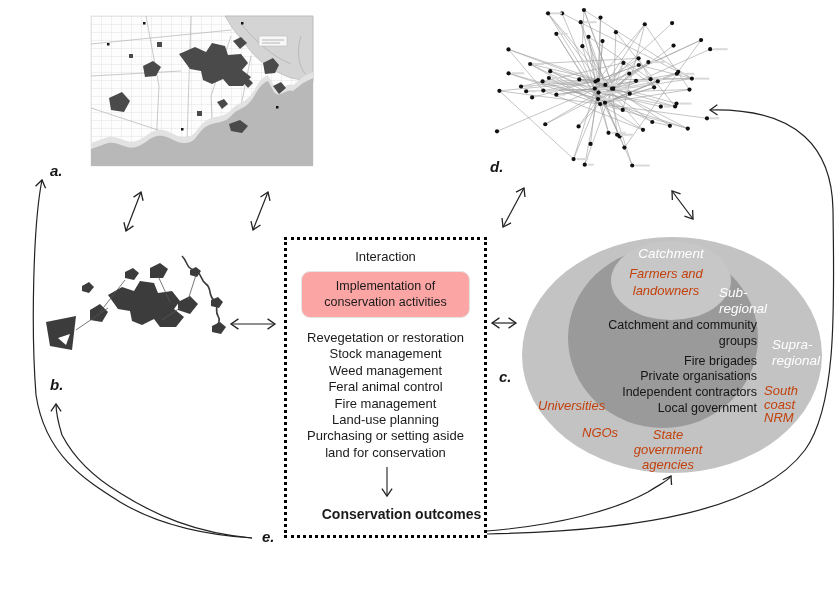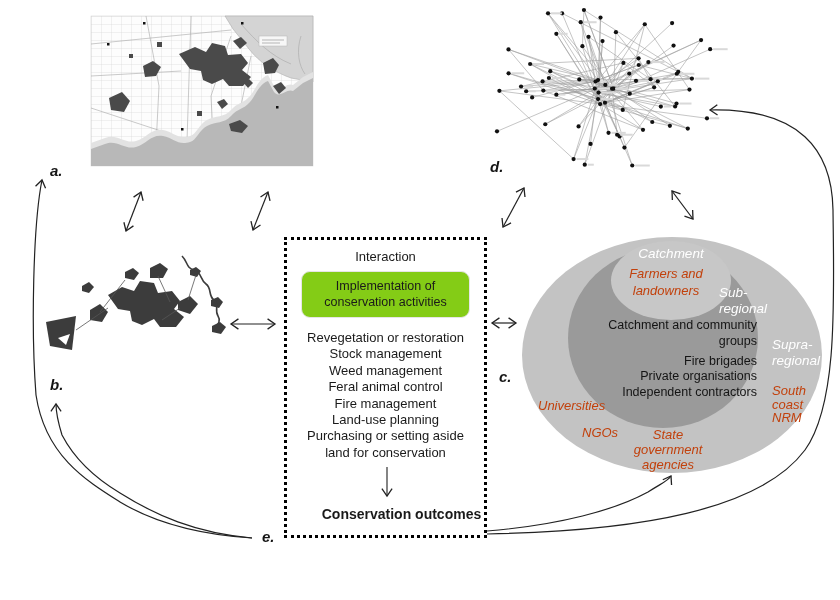--- a/index.html
+++ b/index.html
@@ -19,26 +19,26 @@
   #property-scale{left:611px;top:246px;width:120px;text-align:center;}
   #property-members{left:601px;top:266px;width:130px;text-align:center;line-height:16.5px;}
   #sub-scale{left:719px;top:285px;}
   #middle-members{position:absolute;left:569px;top:318px;width:188px;text-align:right;
                   font-size:12.5px;line-height:15.8px;color:#141414;z-index:12;}
   #middle-members div:first-child{margin-bottom:4px;}
   #supra-scale{left:772px;top:337px;}
   #universities{left:538px;top:398px;}
   #ngos{left:582px;top:425px;}
   #state-gov{left:618px;top:427px;width:100px;text-align:center;line-height:15px;}
-  #south-coast{left:764px;top:384px;line-height:13.5px;margin-left:8px;}
+  #south-coast{left:764px;top:384px;line-height:13.5px;}
   
   #interaction-box{position:absolute;left:284px;top:237px;width:197px;height:295px;
                    border:3px dotted #000;background:#fff;z-index:20;text-align:center;}
   #interaction-title{margin-top:9px;font-weight:normal;font-size:13px;}
-  #impl-box{margin:7px 14px 0 14px;background:#84cc16;border:1px solid #e6e5e6;border-radius:9px;
+  #impl-box{margin:7px 14px 0 14px;background:#fca5a5;border:1px solid #e6e5e6;border-radius:9px;
             padding:7px 2px;font-size:12.5px;line-height:15.5px;white-space:pre-line;}
   #activities{margin-top:12px;font-size:13px;line-height:16.4px;}
   #outcomes-label{position:absolute;left:16px;bottom:13px;width:100%;font-weight:bold;font-size:14px;}
 </style>
 </head>
 <body>
 
 <div id="stage">
 
   <svg id="base-svg" class="layer" width="840" height="600">
@@ -360,20 +360,21 @@
   <div id="property-scale" class="scale-label">Catchment</div>
   <div id="property-members" class="stake-text">Farmers and
 landowners</div>
   <div id="sub-scale" class="scale-label">Sub-
 regional</div>
   <div id="middle-members">
       <div>Catchment and community groups</div>
       <div>Fire brigades</div>
       <div>Private organisations</div>
       <div>Independent contractors</div>
+      <div>Local government</div>
     </div>
   <div id="supra-scale" class="scale-label">Supra-
 regional</div>
   <div id="universities" class="stake-text">Universities</div>
   <div id="ngos" class="stake-text">NGOs</div>
   <div id="state-gov" class="stake-text">State government
 agencies</div>
   <div id="south-coast" class="stake-text">South
 coast
 NRM</div>

